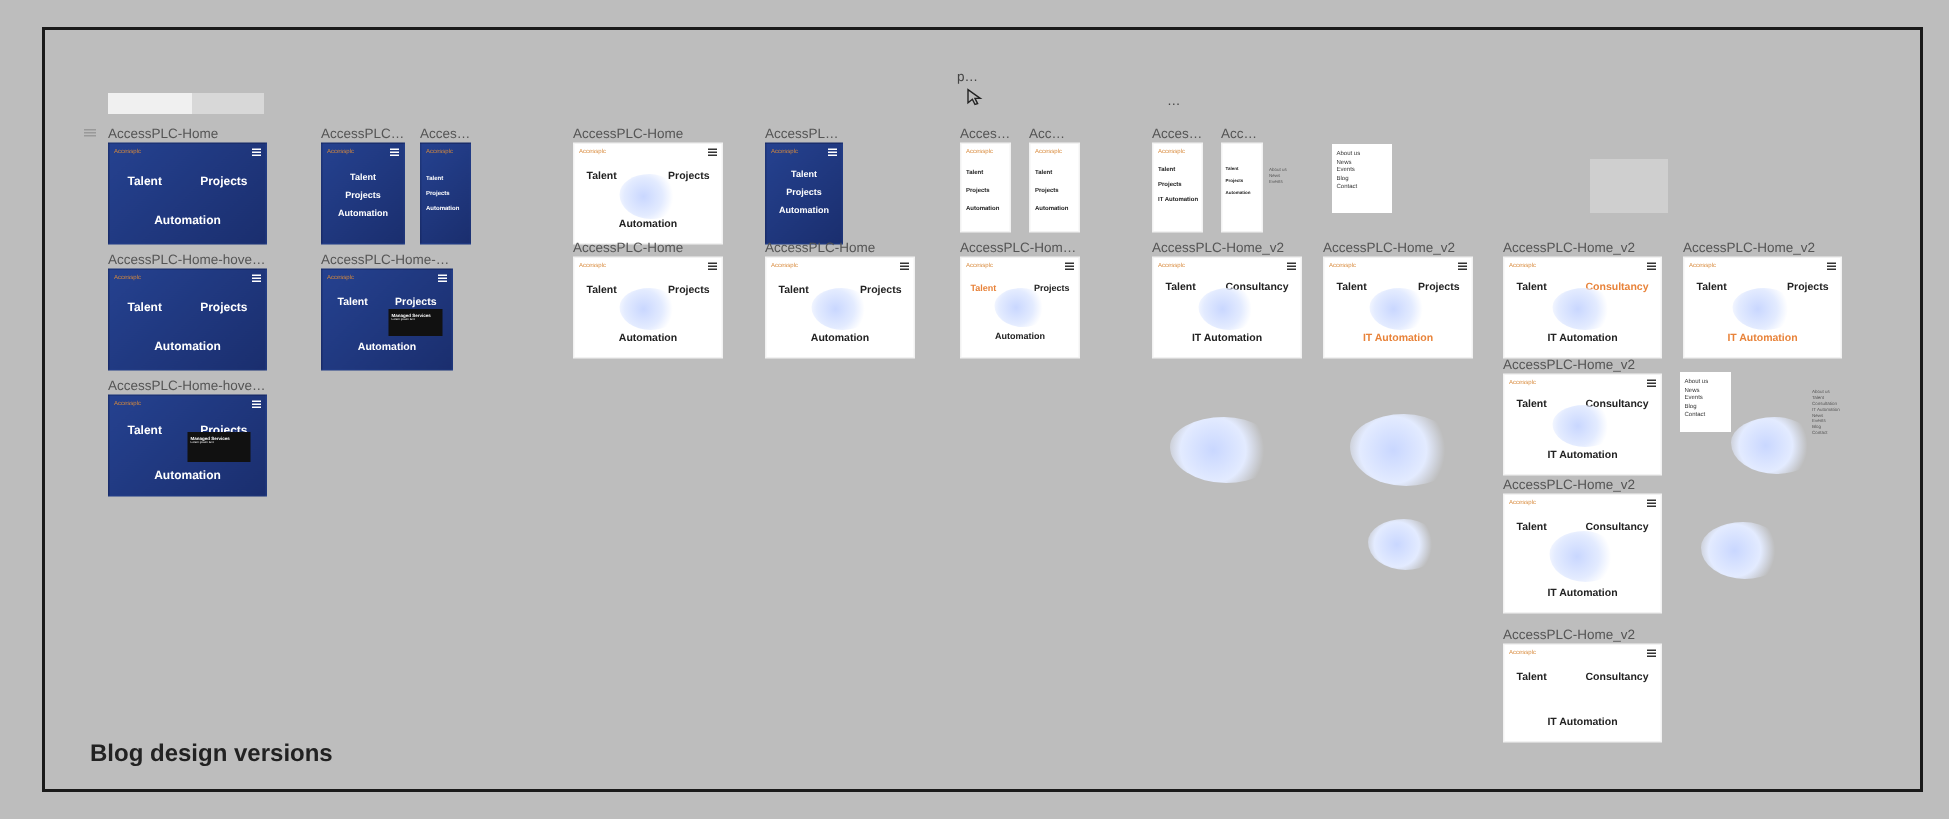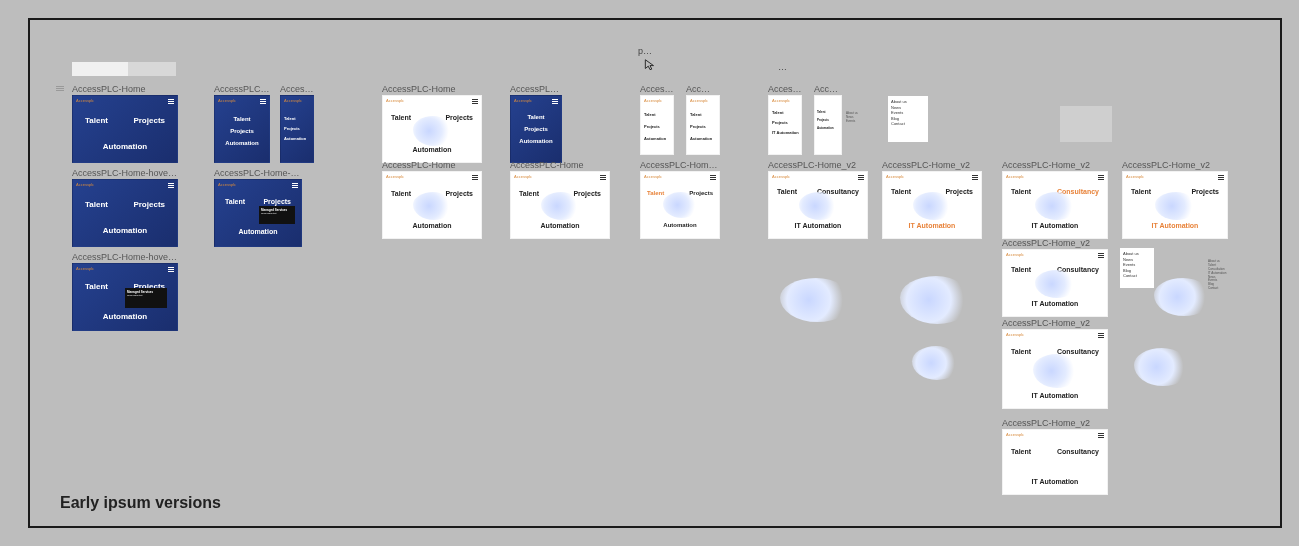--- a/index.html
+++ b/index.html
@@ -495,14 +495,14 @@
           <span></span>
           <span></span>
           <span></span>
         </div>
       <div class="words" style="left:8px; top:18px; font-size:7px; color:#222;">Talent</div>
       <div class="words" style="right:8px; top:18px; font-size:7px; color:#222;">Consultancy</div>
       <div class="words" style="left:0;right:0; top:48px; font-size:7px; color:#222;">IT Automation</div>
     </div>
   </div>
 
-  <div class="caption">Early ipsum versions</div>
+  <div class="caption">Blog design versions</div>
 </div>
 
 </body></html>

